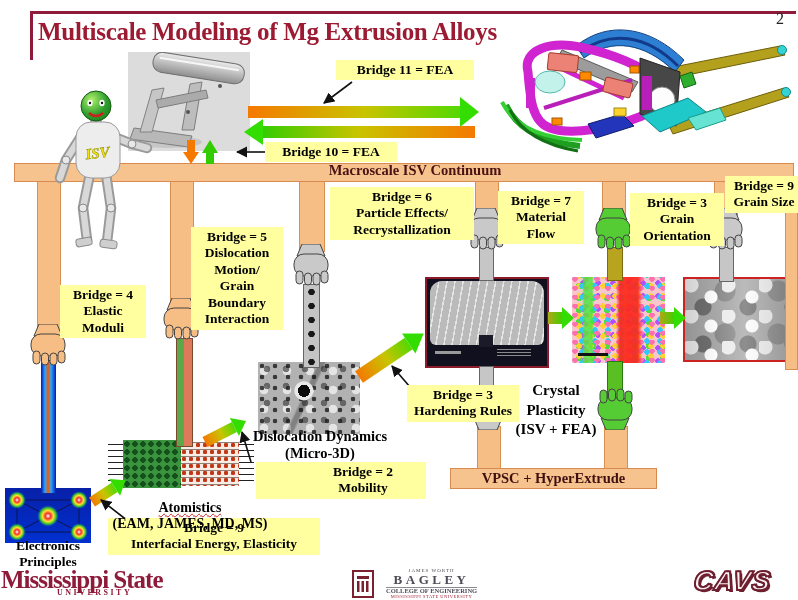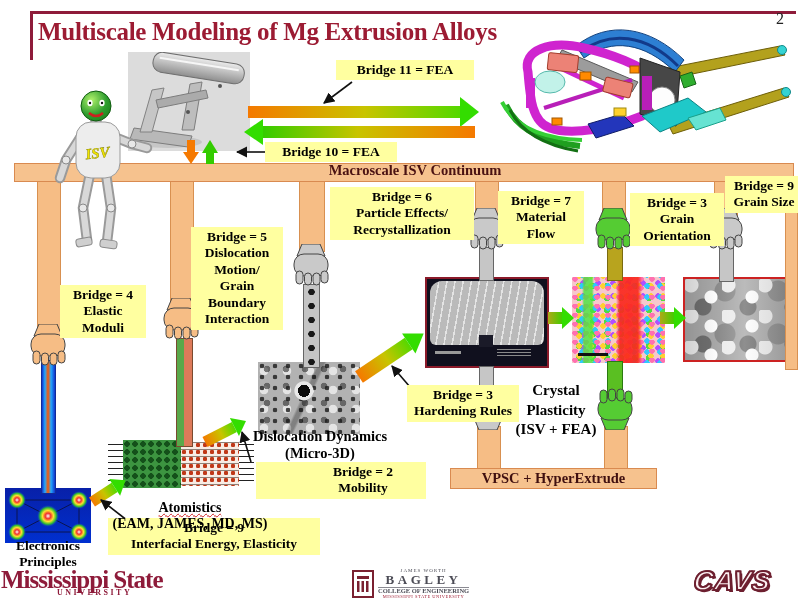--- a/index.html
+++ b/index.html
@@ -16,21 +16,21 @@
   .imgbox{z-index:6;}
   #title-text{font-size:25px;font-weight:bold;color:#9c1b33;letter-spacing:-0.3px;white-space:nowrap;}
   #continuum-label{font-size:14.5px;font-weight:bold;color:#4a1212;text-align:center;z-index:22;}
   #vpsc-bar{display:flex;align-items:center;justify-content:center;
             font-size:14.5px;font-weight:bold;color:#401010;}
   #arrows-overlay{position:absolute;left:0;top:0;z-index:30;pointer-events:none;}
   .wavy-red{text-decoration:underline;text-decoration-style:wavy;text-decoration-color:#d02020;
             text-decoration-thickness:1px;}
   #msu-name{font-size:25px;font-weight:bold;color:#8e1b3a;letter-spacing:-1px;line-height:1;}
   #msu-sub{font-size:8px;font-weight:bold;color:#8e1b3a;letter-spacing:2.5px;margin:-4px 0 16px 56px;}
-  #bagley{display:flex;gap:4px;align-items:center;z-index:40;}
+  #bagley{display:flex;gap:12px;align-items:center;z-index:40;}
   #bagley .btxt{text-align:center;color:#4c4c56;line-height:1.05;}
   #bagley .b-top{font-size:5px;letter-spacing:1px;}
   #bagley .b-name{font-size:13px;letter-spacing:3.5px;font-weight:bold;}
   #bagley .b-sub{font-size:6.5px;font-weight:bold;border-top:1px solid #8a8a92;}
   #bagley .b-bot{font-size:4.5px;color:#9e1b32;letter-spacing:0.5px;}
   #cavs-text{font-family:"Liberation Sans",sans-serif;font-size:27px;font-weight:bold;font-style:italic;
              color:#fdf0f2;-webkit-text-stroke:1.8px #6d1f2f;
              text-shadow:2px 2px 0 #6d1f2f,-1px -1px 0 #6d1f2f,1px -1px 0 #6d1f2f,-1px 1px 0 #6d1f2f;
              letter-spacing:1px;transform:skewX(-6deg);}
 </style>

